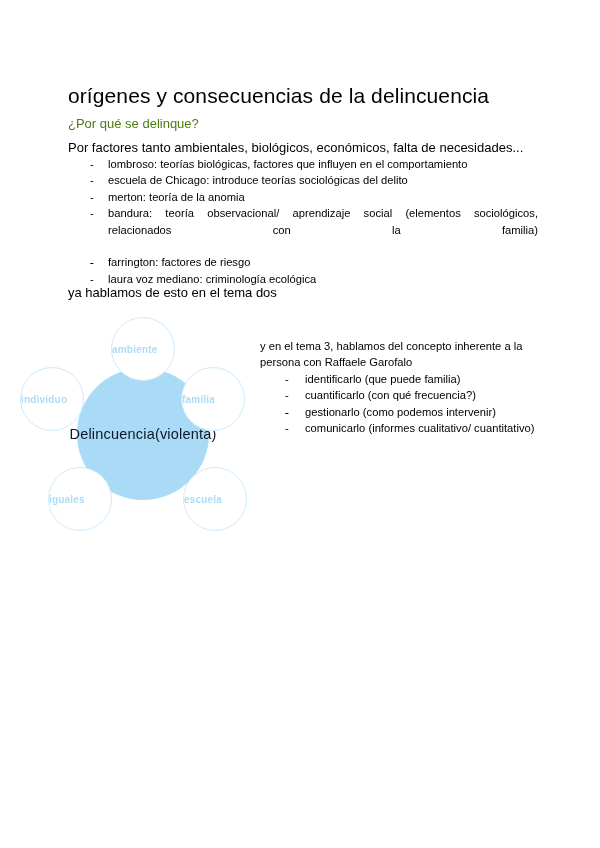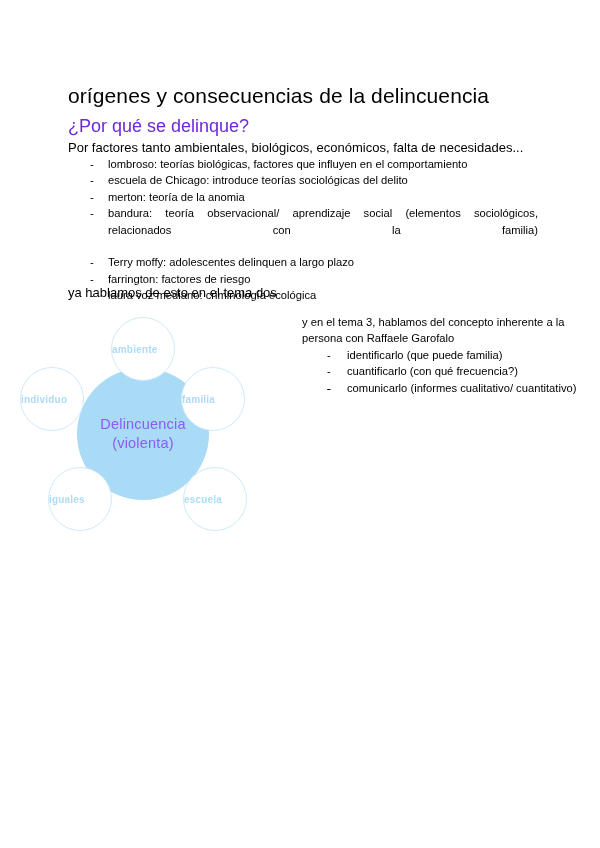--- a/index.html
+++ b/index.html
@@ -27,23 +27,23 @@
     font-size: 21px;
     font-weight: 400;
     letter-spacing: 0.1px;
     color: #000000;
     white-space: nowrap;
   }
   .doc-subtitle {
     position: absolute;
     left: 68px;
     top: 116px;
-    font-size: 18px;
+    font-size: 13px;
     font-weight: 400;
-    color: #6d28d9;
+    color: #4d7c0f;
     white-space: nowrap;
   }
 
   
   .para {
     position: absolute;
     font-size: 13px;
     line-height: 16.4px;
     color: #000000;
   }
@@ -90,25 +90,24 @@
     position: absolute;
     left: 68px;
     top: 156px;
     width: 470px;
   }
 
   
   .right-col {
     position: absolute;
     left: 260px;
-    top: 314px;
+    top: 338px;
     width: 278px;
     font-size: 11.2px;
     line-height: 16.4px;
-    margin-left: 42px;
   }
   .right-col .lead {
     margin: 0;
   }
   .right-col .dash-list > li {
     padding-left: 45px;
   }
   .right-col .dash-list > li .dash {
     left: 25px;
   }
@@ -130,24 +129,23 @@
     border-radius: 50%;
     background: #a9daf6;
   }
   .core-label {
     position: absolute;
     left: 67px;
     top: 58px;
     width: 132px;
     height: 132px;
     display: flex;
-    flex-direction: column;
     align-items: center;
     justify-content: center;
-    color: #8b5cf6;
+    color: #0f172a;
     font-size: 14.5px;
     line-height: 19px;
     text-align: center;
     letter-spacing: 0.2px;
   }
   .sat {
     position: absolute;
     width: 64px;
     height: 64px;
     border-radius: 50%;
@@ -191,21 +189,20 @@
     <li>
       <span class="dash">-</span>
       <span class="li-text">merton: teoría de la anomia</span>
     </li>
     <li class="justify">
       <span class="dash">-</span>
       <span class="li-text">bandura: teoría observacional/ aprendizaje social (elementos sociológicos, relacionados con la familia)</span>
     </li>
     <li>
       <span class="dash">-</span>
-      <span class="li-text">Terry moffy: adolescentes delinquen a largo plazo</span>
     </li>
     <li>
       <span class="dash">-</span>
       <span class="li-text">farrington: factores de riesgo</span>
     </li>
     <li>
       <span class="dash">-</span>
       <span class="li-text">laura voz mediano: criminología ecológica</span>
     </li>
   </ul>
@@ -245,20 +242,21 @@
       </li>
       <li>
         <span class="dash">-</span>
         <span class="li-text">cuantificarlo (con qué frecuencia?)</span>
       </li>
       <li>
         <span class="dash">-</span>
       </li>
       <li>
         <span class="dash">-</span>
+        <span class="li-text">gestionarlo (como podemos intervenir)</span>
       </li>
       <li>
         <span class="dash">-</span>
         <span class="li-text">comunicarlo (informes cualitativo/ cuantitativo)</span>
       </li>
     </ul>
   </div>
 
 </div>
 

